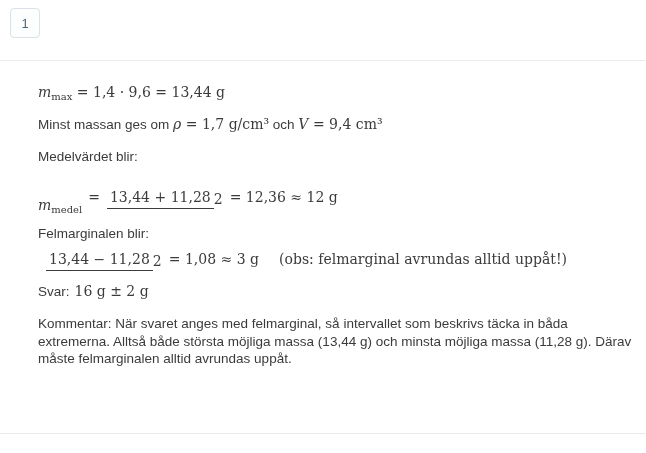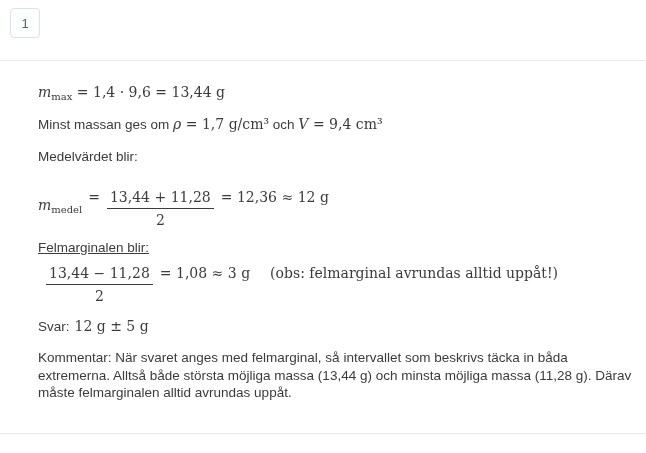--- a/index.html
+++ b/index.html
@@ -56,21 +56,21 @@
     font-style: normal;
     font-family: "DejaVu Serif", serif;
   }
   .frac-row {
     display: flex;
     align-items: flex-start;
     margin: 5px 0 9px 0;
   }
   .frac {
     display: inline-flex;
-    flex-direction: column;
+    flex-direction: row;
     text-align: center;
     font-family: "DejaVu Serif", serif;
     font-size: 14px;
     margin: 0 7px;
   }
   .frac .num {
     padding: 0 3px 2px 3px;
     border-bottom: 1px solid #3b3b3b;
   }
   .frac .den { padding-top: 2px; }
@@ -114,32 +114,32 @@
   <div class="frac-row">
     <span class="math"><span class="mvar">m</span><span class="msub">medel</span></span>
     <span class="eq-sign" style="margin-left:6px;">=</span>
     <span class="frac">
       <span class="num">13,44 + 11,28</span>
       <span class="den">2</span>
     </span>
     <span class="eq-sign">= 12,36 ≈ 12 g</span>
   </div>
 
-  <div class="line" style="margin-bottom:7px;text-decoration:underline;">Felmarginalen blir:</div>
+  <div class="line" style="margin-bottom:7px;">Felmarginalen blir:</div>
 
   <div class="frac-row">
     <span class="frac" style="margin-left:8px;">
       <span class="num">13,44 − 11,28</span>
       <span class="den">2</span>
     </span>
     <span class="eq-sign">= 1,08 ≈ 3  g</span>
     <span class="eq-sign note">(obs: felmarginal avrundas alltid uppåt!)</span>
   </div>
 
   <div class="answer-line">
-    <span class="answer-label">Svar:</span><span class="answer-value">12 g ± 5 g</span>
+    <span class="answer-label">Svar:</span><span class="answer-value">16 g ± 2 g</span>
   </div>
 
   <div class="comment">Kommentar: När svaret anges med felmarginal, så intervallet som beskrivs täcka in båda extremerna. Alltså både största möjliga massa (13,44 g) och minsta möjliga massa (11,28 g). Därav måste felmarginalen alltid avrundas uppåt.</div>
 
 </div>
 
 <div class="bottom-divider"></div>
 
 </body></html>

